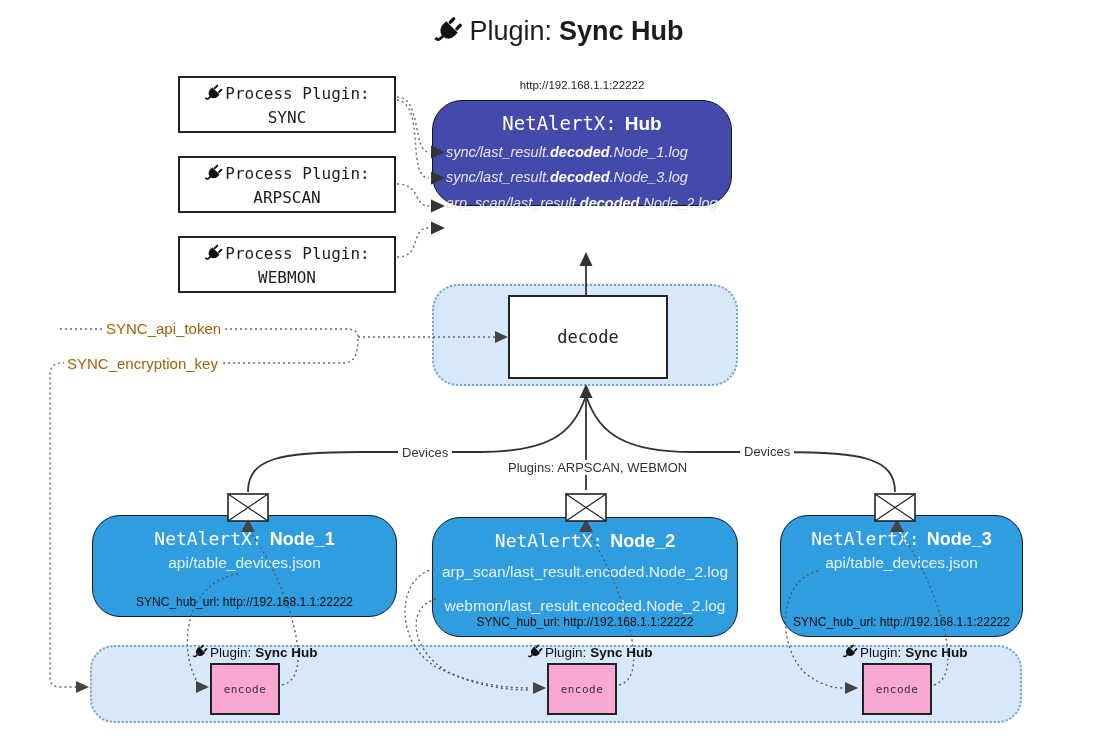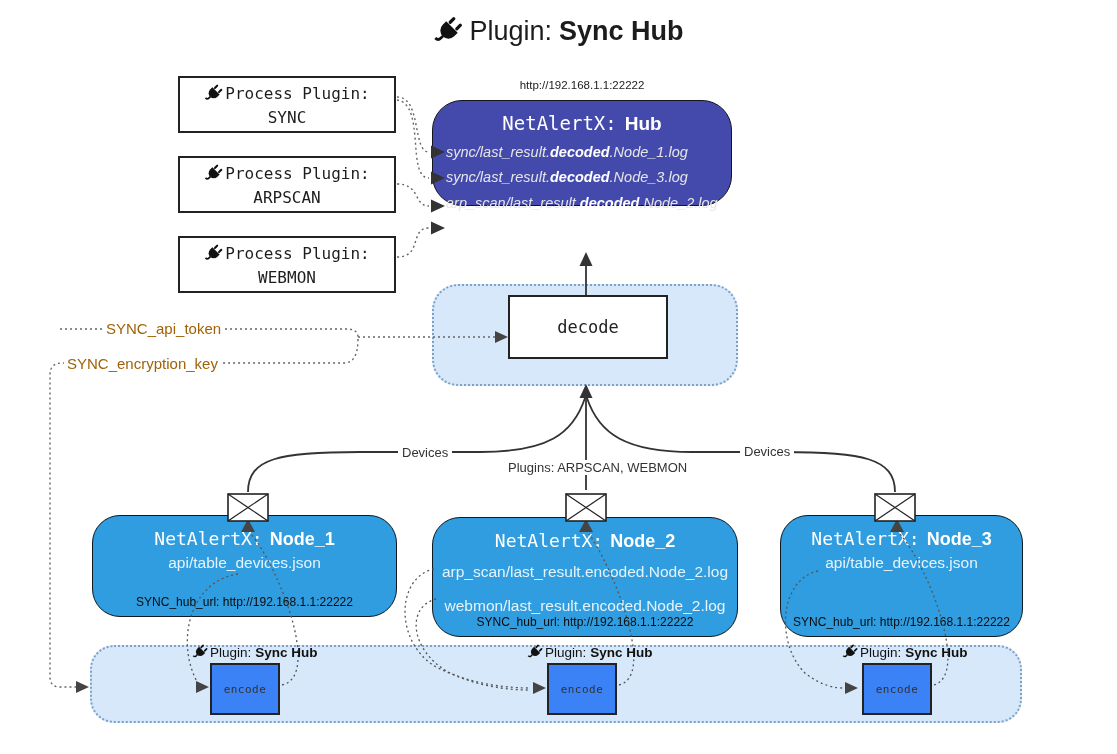--- a/index.html
+++ b/index.html
@@ -45,21 +45,21 @@
   }
   .pbox .plug { width:19px; height:19px; vertical-align:-4px; margin-right:2px; }
   #pbox-0 { top:76px; } #pbox-1 { top:156px; } #pbox-2 { top:236px; }
 
   
   .decode-container {
     position:absolute; left:432px; top:284px; width:306px; height:102px;
     background:#d7e8fa; border:2px dotted #7ba2c8; border-radius:26px; z-index:2;
   }
   .decode-box {
-    position:absolute; left:508px; top:295px; width:160px; height:64px;
+    position:absolute; left:508px; top:295px; width:160px; height:84px;
     background:#fff; border:2px solid #222; z-index:3;
     display:flex; align-items:center; justify-content:center;
     font-family:"DejaVu Sans Mono", monospace; font-size:17px; color:#222;
   }
 
   
   .cfg {
     position:absolute; z-index:6; background:#fff; padding:0 3px;
     font-size:15px; color:#a16207; white-space:nowrap;
   }
@@ -94,21 +94,21 @@
     position:absolute; bottom:7px; left:0; width:100%; text-align:center;
     font-size:12px; color:#0b0b0b;
   }
 
   
   .encode-strip {
     position:absolute; left:90px; top:645px; width:932px; height:78px;
     background:#d7e8fa; border:2px dotted #7ba2c8; border-radius:24px; z-index:2;
   }
   .encode-box {
-    position:absolute; top:663px; width:70px; height:52px; background:#3b82f6;
+    position:absolute; top:663px; width:70px; height:52px; background:#f9a8d4;
     border:2px solid #222; z-index:3; display:flex; align-items:center; justify-content:center;
     font-family:"DejaVu Sans Mono", monospace; font-size:11px; color:#333; letter-spacing:0.5px;
   }
   #encode-0 { left:210px; } #encode-1 { left:547px; } #encode-2 { left:862px; }
   .enc-label {
     position:absolute; top:644px; z-index:6; font-size:13.5px; color:#111; white-space:nowrap;
   }
   .enc-label .plug { width:16px; height:16px; vertical-align:-3px; margin-right:2px; }
   .enc-label .bold-name { font-weight:700; margin-left:4px; }
   #enclbl-0 { left:192px; } #enclbl-1 { left:527px; } #enclbl-2 { left:842px; }

